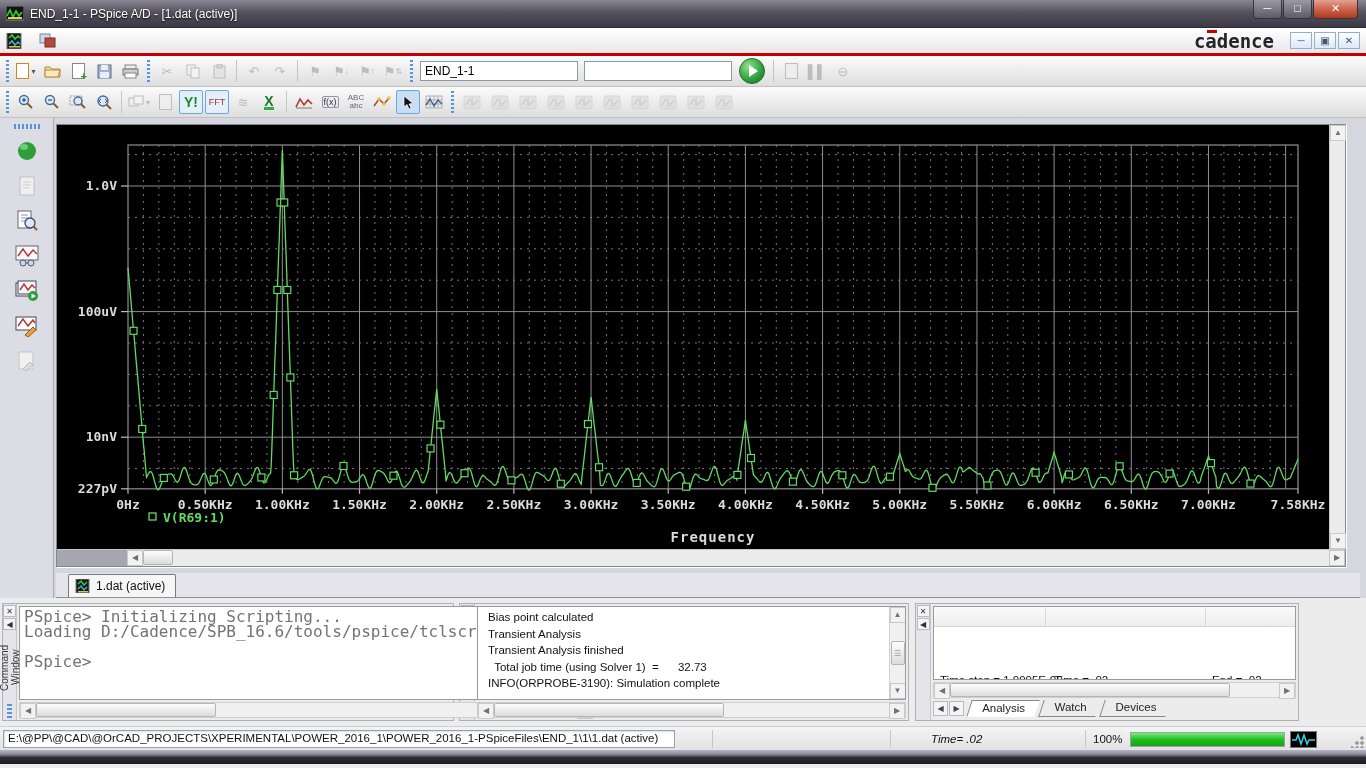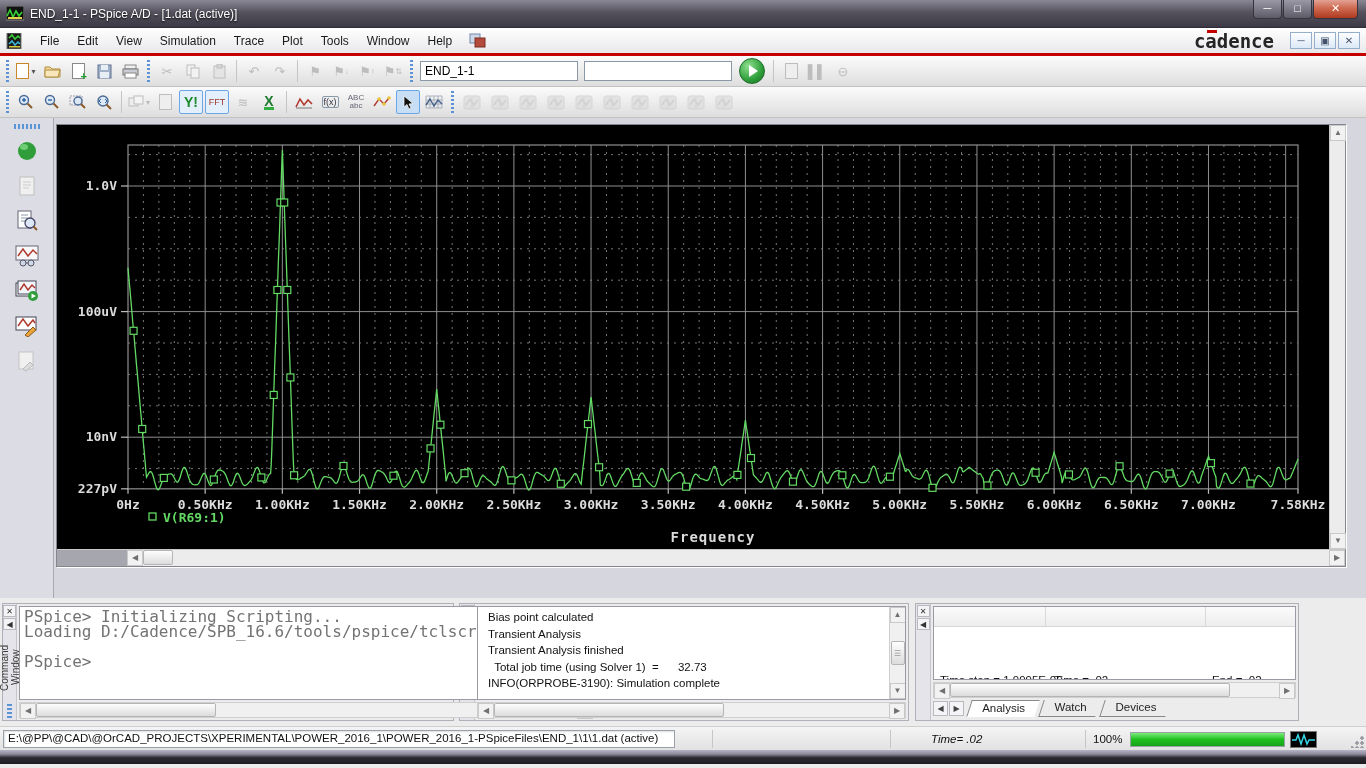--- a/index.html
+++ b/index.html
@@ -127,31 +127,20 @@
     </div>
   </div>
 
   <div class="menurow">
     <svg class="childicon" viewBox="0 0 17 16">
       <rect x="1" y="0" width="14" height="16" fill="#1a1a1a" stroke="#777"></rect>
       <polyline points="3,5 6,2 9,6 12,3 14,5" fill="none" stroke="#3ad23a" stroke-width="1.5"></polyline>
       <polyline points="3,11 6,8 9,12 12,9 14,11" fill="none" stroke="#39b7d8" stroke-width="1.5"></polyline>
       <rect x="3" y="13" width="11" height="1.5" fill="#d9c93f"></rect>
     </svg>
-    <div id="menu-items" style="display:flex">
-        <div class="menu-item">File</div>
-        <div class="menu-item">Edit</div>
-        <div class="menu-item">View</div>
-        <div class="menu-item">Simulation</div>
-        <div class="menu-item">Trace</div>
-        <div class="menu-item">Plot</div>
-        <div class="menu-item">Tools</div>
-        <div class="menu-item">Window</div>
-        <div class="menu-item">Help</div>
-      </div>
     <svg class="mdi-overlap" viewBox="0 0 20 17">
       <rect x="3" y="2" width="10" height="9" fill="#cfd8e8" stroke="#7188aa"></rect>
       <rect x="8" y="6" width="10" height="9" fill="#b44a3c" stroke="#7a2d22"></rect>
     </svg>
     <div class="menuright">
       <div class="brand">cadence</div>
       <div class="mdibtn">─</div>
       <div class="mdibtn">▣</div>
       <div class="mdibtn">✕</div>
     </div>
@@ -618,20 +607,31 @@
           </div>
         </div>
         <div class="hscrollrow">
           <div class="hsc-dark"></div>
           <div class="sb-btn">◀</div>
           <div class="sb-thumb hthumb"></div>
           <div style="flex:1"></div>
           <div class="sb-btn">▶</div>
         </div>
       </div>
+      <div class="tabbar">
+        <div class="tab">
+          <svg class="ticon" viewBox="0 0 16 14">
+              <rect x="1" y="0" width="13" height="14" fill="#1a1a1a" stroke="#777"></rect>
+              <polyline points="3,5 6,2 9,6 12,3" fill="none" stroke="#3ad23a" stroke-width="1.4"></polyline>
+              <polyline points="3,10 6,7 9,11 12,8" fill="none" stroke="#39b7d8" stroke-width="1.4"></polyline>
+              <rect x="3" y="12" width="10" height="1.4" fill="#d9c93f"></rect>
+            </svg>
+          <span>1.dat (active)</span>
+        </div>
+      </div>
     </div>
   </div>
 
   <div class="dock">
 
     <div class="panel" style="width:452px">
       <div class="gutter">
         <div class="gbtn">✕</div>
         <div class="gbtn">◀</div>
         <div class="vtitle">Command Window</div>

